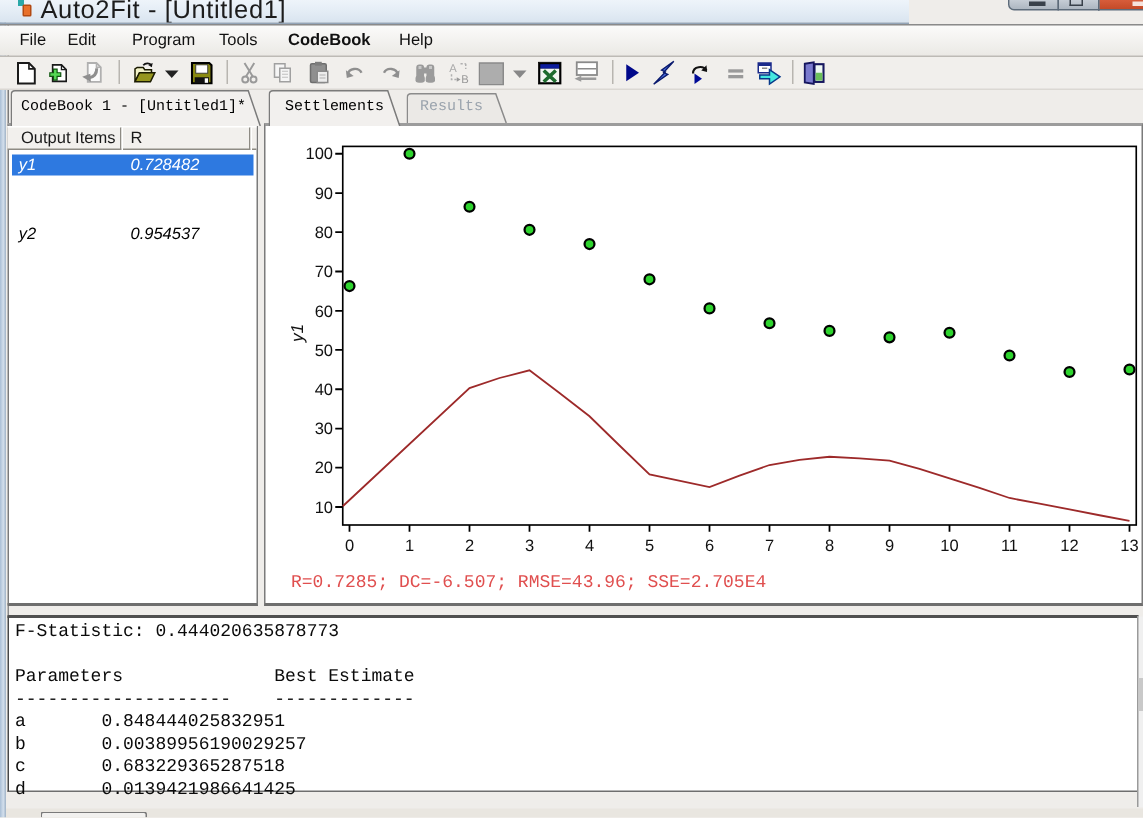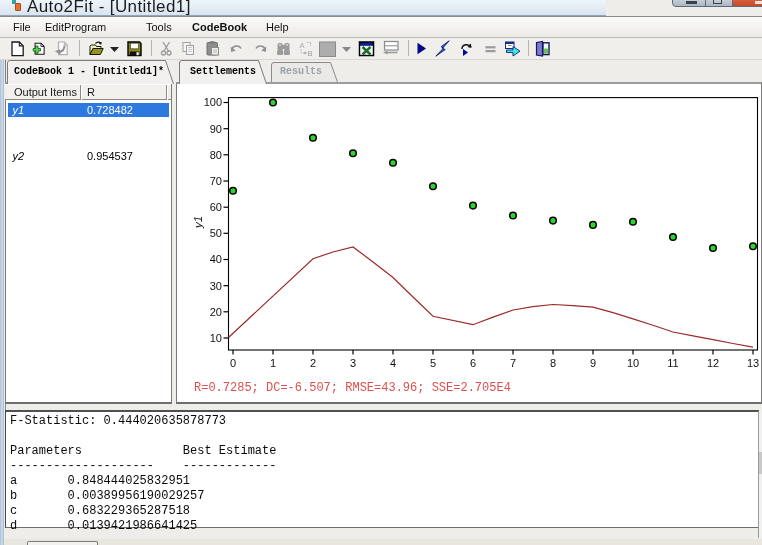--- a/index.html
+++ b/index.html
@@ -15,33 +15,33 @@
 #btn-close { left:732px; width:30px; background:linear-gradient(180deg,#eb9071, #d95f3d 55%, #c44a28); border-right:none; }
 
 #menubar { left:0; top:16px; width:762px; height:22px; background:linear-gradient(180deg,#fbfbfa,#ebe9e5); border-top:1px solid #8a8a8a; border-bottom:1px solid #bdbab5; }
 #menubar span { position:absolute; top:4px; font-size:11px; color:#111; }
 
 #toolbar { left:0; top:38px; width:762px; height:22px; background:#f1efec; border-bottom:1px solid #dbd8d3; }
 .tsep { position:absolute; top:40px; width:1px; height:16px; background:#b8b5b0; }
 .ticon { position:absolute; top:40px; width:17px; height:17px; }
 
 .tab { position:absolute; }
-.tabtext { position:absolute; font-family:"Liberation Mono",monospace; white-space:nowrap;font-weight:bold; }
+.tabtext { position:absolute; font-family:"Liberation Mono",monospace; white-space:nowrap; }
 
 #leftpane { left:5px; top:82px; width:167px; height:322px; background:#fff; border:1px solid #7b7b7b; border-top:2px solid #9c9c9c; border-bottom:2px solid #6e6e6e; }
 #chartpane { left:176px; top:82px; width:586px; height:322px; background:#fff; border:1px solid #7b7b7b; border-top:2px solid #9c9c9c; border-bottom:2px solid #6e6e6e; }
 
 #lheader { left:5px; top:84px; width:166px; height:16px; background:#f2f0ed; border-bottom:1px solid #8e8b84; border-top:1px solid #fff; }
 #lheader .cell { position:absolute; top:0; height:15px; font-size:11px; color:#1a1a1a; line-height:15px; }
 .hdiv { position:absolute; top:0px; width:1px; height:15px; background:#8e8b84; }
 .hdivw { position:absolute; top:0px; width:1px; height:15px; background:#fff; }
 #row1 { left:8px; top:103px; width:161px; height:14px; background:#2e79e0; color:#fff; }
 #row2 { left:8px; top:117px; width:161px; height:15px; color:#000;margin-top:32px; }
 .rowname { position:absolute; left:4.5px; top:0px; font-size:11px; font-style:italic; line-height:14px; }
-.rowval { position:absolute; left:79px; top:0px; font-size:11px; line-height:14px; }
+.rowval { position:absolute; left:79px; top:0px; font-size:11px; line-height:14px;font-style:italic; }
 
 #bottompanel { left:5px; top:410px; width:754px; height:118px; background:#fff; border:1px solid #6e6e6e; border-top:2px solid #505050; border-left:1px solid #474747; }
 #bottompanel pre { position:absolute; left:4px; top:2px; font-family:"Liberation Mono",monospace; font-size:12px; line-height:15px; color:#0a0a0a; }
 #bscroll { left:758px; top:411px; width:4px; height:127px; background:#f0f0f0; border-left:1px solid #9a9a9a; }
 #bthumb { left:759px; top:452px; width:3px; height:22px; background:#c9c9c9; }
 #bottomstrip { left:4px; top:539px; width:758px; height:6px; background:#e9e6e0; }
 #bottomtab { left:27px; top:541px; width:71px; height:4px; background:#f2f1ef; border:1px solid #7a7a7a; border-bottom:none; border-radius:2px 2px 0 0; }
 
 #winborder { left:0; top:0; width:4px; height:545px; background:linear-gradient(90deg,#a9bed5,#d3dfec 55%,#9fb2c6); }
 </style>
@@ -57,21 +57,21 @@
 </div>
 <div class="abs winbtn" id="btn-min"></div>
 <div class="abs winbtn" id="btn-max"></div>
 <div class="abs winbtn" id="btn-close"></div>
 <div class="abs" style="left:686px;top:1px;width:11px;height:2.5px;background:#39414b;"></div>
 <div class="abs" style="left:713px;top:0px;width:9px;height:4px;border:1.5px solid #39414b;border-top:none;background:transparent;"></div>
 <div class="abs" style="left:755px;top:1px;width:7px;height:2.5px;background:#f6e3dd;"></div>
 <div class="abs" id="menubar">
   <span style="left:13px;">File</span>
   <span style="left:45px;">Edit</span>
-  <span style="left:64px;">Program</span>
+  <span style="left:88px;">Program</span>
   <span style="left:146px;">Tools</span>
   <span style="left:192px;font-weight:bold;">CodeBook</span>
   <span style="left:266px;">Help</span>
 </div>
 <div class="abs" id="toolbar"></div>
 <div class="tsep" style="left:79px;"></div>
 <div class="tsep" style="left:151px;"></div>
 <div class="tsep" style="left:408px;"></div>
 <div class="tsep" style="left:528px;"></div>
 <svg class="ticon" style="left:10px;top:40px;" width="17" height="17" viewBox="0 0 17 17">

